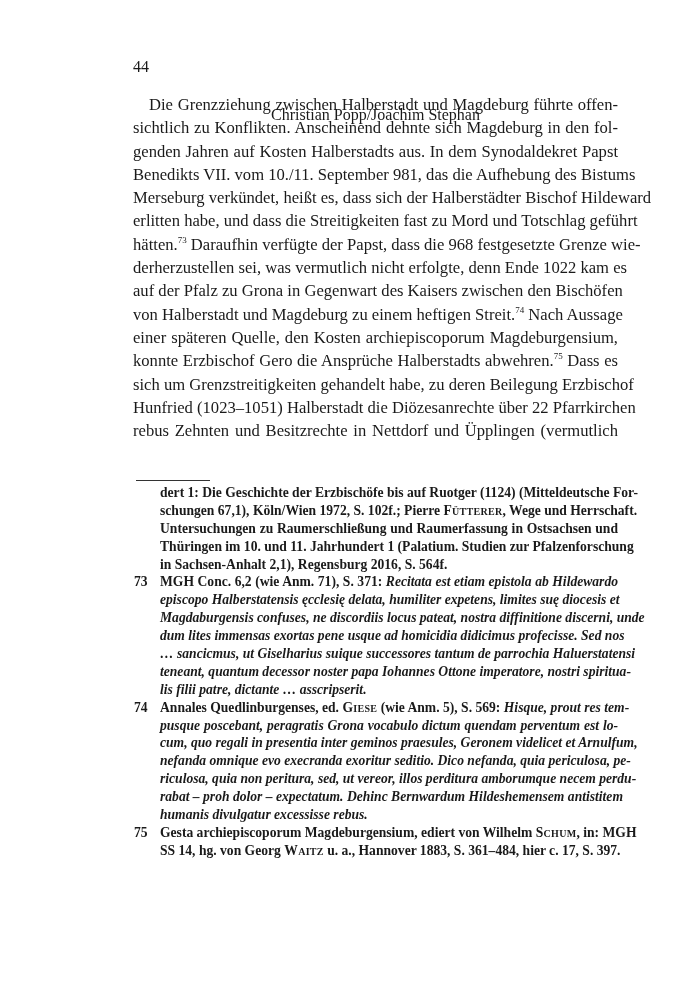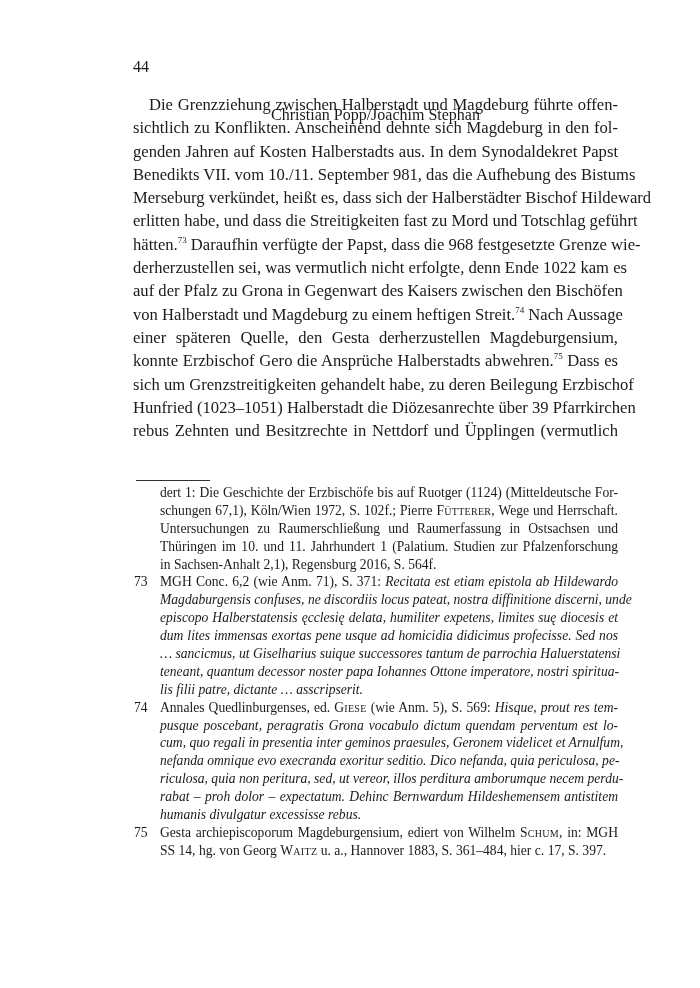--- a/index.html
+++ b/index.html
@@ -84,20 +84,21 @@
       position: absolute;
       top: 484px;
       left: 0;
       width: 485px;
       font-size: 13.6px;
       line-height: 17.9px;
     }
     .footnote {
       position: relative;
       padding-left: 27px;
+      font-weight: bold;
     }
     .fn-num {
       position: absolute;
       left: 1px;
       top: 0;
     }
     .fn-line {
       display: block;
       white-space: nowrap;
       text-align: justify;
@@ -127,44 +128,44 @@
     <span class="line first">Die Grenzziehung zwischen Halberstadt und Magdeburg führte offen-</span>
     <span class="line">sichtlich zu Konflikten. Anscheinend dehnte sich Magdeburg in den fol-</span>
     <span class="line">genden Jahren auf Kosten Halberstadts aus. In dem Synodaldekret Papst</span>
     <span class="line">Benedikts VII. vom 10./11. September 981, das die Aufhebung des Bistums</span>
     <span class="line">Merseburg verkündet, heißt es, dass sich der Halberstädter Bischof Hildeward</span>
     <span class="line">erlitten habe, und dass die Streitigkeiten fast zu Mord und Totschlag geführt</span>
     <span class="line"><span>hätten.</span><sup class="fn-ref">73</sup><span> Daraufhin verfügte der Papst, dass die 968 festgesetzte Grenze wie-</span></span>
     <span class="line">derherzustellen sei, was vermutlich nicht erfolgte, denn Ende 1022 kam es</span>
     <span class="line">auf der Pfalz zu Grona in Gegenwart des Kaisers zwischen den Bischöfen</span>
     <span class="line"><span>von Halberstadt und Magdeburg zu einem heftigen Streit.</span><sup class="fn-ref">74</sup><span> Nach Aussage</span></span>
-    <span class="line">einer späteren Quelle, den Gesta derherzustellen Magdeburgensium,</span>
+    <span class="line">einer späteren Quelle, den Kosten archiepiscoporum Magdeburgensium,</span>
     <span class="line"><span>konnte Erzbischof Gero die Ansprüche Halberstadts abwehren.</span><sup class="fn-ref">75</sup><span> Dass es</span></span>
     <span class="line">sich um Grenzstreitigkeiten gehandelt habe, zu deren Beilegung Erzbischof</span>
-    <span class="line">Hunfried (1023–1051) Halberstadt die Diözesanrechte über 39 Pfarrkirchen</span>
+    <span class="line">Hunfried (1023–1051) Halberstadt die Diözesanrechte über 22 Pfarrkirchen</span>
     <span class="line">rebus Zehnten und Besitzrechte in Nettdorf und Üpplingen (vermutlich</span>
   </div>
 
   <div class="fn-rule"></div>
 
   <div class="footnotes">
 
     <div class="footnote">
       <span class="fn-line">dert 1: Die Geschichte der Erzbischöfe bis auf Ruotger (1124) (Mitteldeutsche For-</span>
       <span class="fn-line"><span>schungen 67,1), Köln/Wien 1972, S. 102f.; Pierre </span><span class="sc">Fütterer</span><span>, Wege und Herrschaft.</span></span>
       <span class="fn-line">Untersuchungen zu Raumerschließung und Raumerfassung in Ostsachsen und</span>
       <span class="fn-line">Thüringen im 10. und 11. Jahrhundert 1 (Palatium. Studien zur Pfalzenforschung</span>
       <span class="fn-line end">in Sachsen-Anhalt 2,1), Regensburg 2016, S. 564f.</span>
     </div>
 
     <div class="footnote">
       <span class="fn-num">73</span>
       <span class="fn-line"><span>MGH Conc. 6,2 (wie Anm. 71), S. 371: </span><span class="it">Recitata est etiam epistola ab Hildewardo</span></span>
+      <span class="fn-line it">episcopo Halberstatensis ęcclesię delata, humiliter expetens, limites suę diocesis et</span>
       <span class="fn-line it">Magdaburgensis confuses, ne discordiis locus pateat, nostra diffinitione discerni, unde</span>
-      <span class="fn-line it">episcopo Halberstatensis ęcclesię delata, humiliter expetens, limites suę diocesis et</span>
       <span class="fn-line it">dum lites immensas exortas pene usque ad homicidia didicimus profecisse. Sed nos</span>
       <span class="fn-line it">… sancicmus, ut Giselharius suique successores tantum de parrochia Haluerstatensi</span>
       <span class="fn-line it">teneant, quantum decessor noster papa Iohannes Ottone imperatore, nostri spiritua-</span>
       <span class="fn-line it end">lis filii patre, dictante … asscripserit.</span>
     </div>
 
     <div class="footnote">
       <span class="fn-num">74</span>
       <span class="fn-line"><span>Annales Quedlinburgenses, ed. </span><span class="sc">Giese</span><span> (wie Anm. 5), S. 569: </span><span class="it">Hisque, prout res tem-</span></span>
       <span class="fn-line it">pusque poscebant, peragratis Grona vocabulo dictum quendam perventum est lo-</span>

